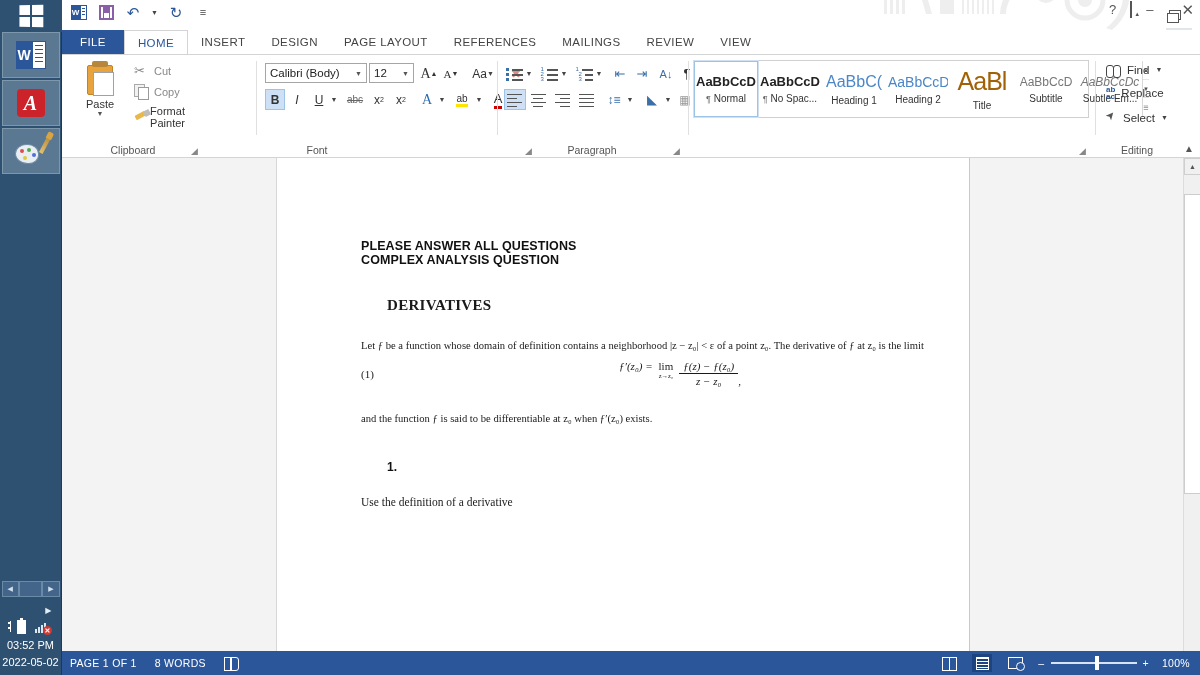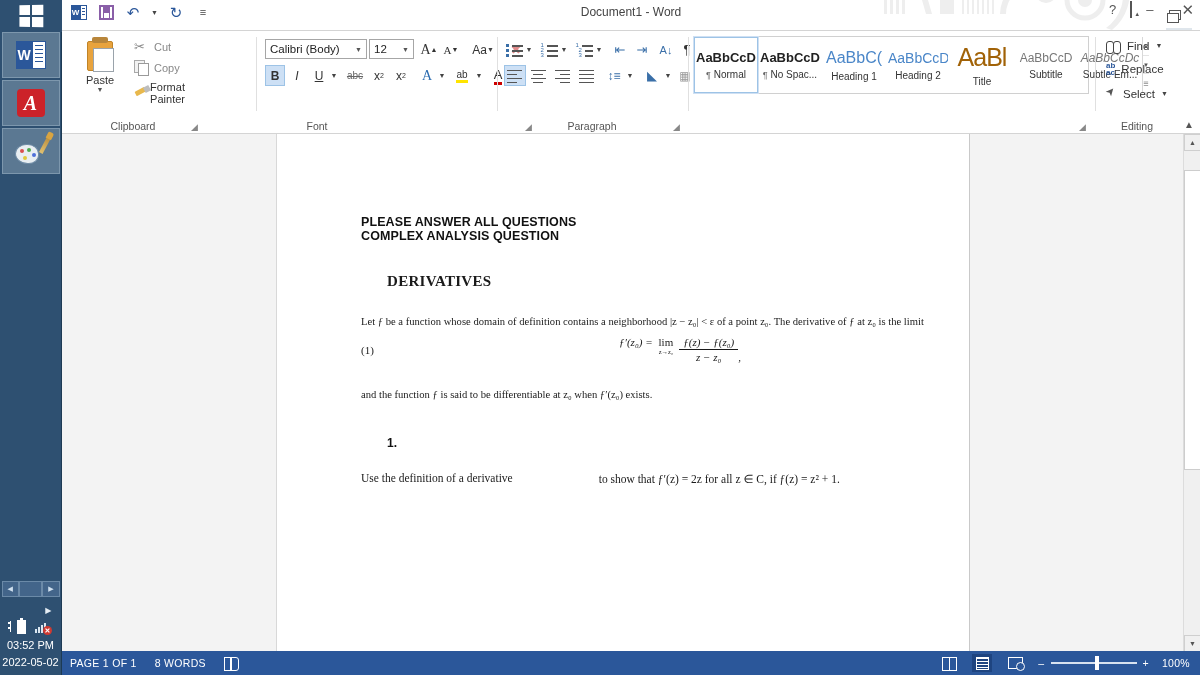--- a/index.html
+++ b/index.html
@@ -385,39 +385,49 @@
           </div>
         <span class="caret-sm">▼</span>
         <div class="qat-ico">
             <span class="arrowglyph">↻</span>
           </div>
         <div class="qat-ico">
           <span style="font-size:11px;color:#444">≡</span>
         </div>
       </div>
 
-      <div class="wintitle">Document1 - Word</div>
 
       <div class="wincontrols">
         <span class="wc">?</span>
         <span class="wc">
           <span class="ribbondisp"></span>
         </span>
         <span class="wc">–</span>
         <span class="wc"><span class="restore-ico"></span></span>
         <span class="wc close">✕</span>
       </div>
     </div>
 
     <div class="acctrow">
       <span class="acctname">Ziyanda Nyele</span>
       <span class="caret-sm">▼</span>
       <div class="avatar"></div>
     </div>
 
+    <div class="tabstrip">
+      <div class="tab file">FILE</div>
+      <div class="tab active">HOME</div>
+      <div class="tab">INSERT</div>
+      <div class="tab">DESIGN</div>
+      <div class="tab">PAGE LAYOUT</div>
+      <div class="tab">REFERENCES</div>
+      <div class="tab">MAILINGS</div>
+      <div class="tab">REVIEW</div>
+      <div class="tab">VIEW</div>
+    </div>
 
     <div class="ribbon">
 
       <div class="grp" style="left:0; width:142px;">
         <div class="paste-btn">
           <div class="paste-ico">
             <div class="clip-body"></div>
               <div class="clip-top"></div>
               <div class="clip-page"></div>
           </div>
@@ -703,21 +713,20 @@
             </div>
 
             <div class="bodytext" style="">and the function ƒ is said to be differentiable at z₀ when ƒ′(z₀) exists.</div>
           </div>
 
           <div class="q1">1.</div>
 
           <div class="qtext">
             <span>Use the definition of a derivative</span>
             <span class="gap"></span>
-            <span>to show that ƒ′(z) = 2z for all z ∈ C, if ƒ(z) = z² + 1.</span>
           </div>
 
         </div>
       </div>
 
       <div class="vscroll">
         <div class="vs-btn">▲</div>
         <div class="vs-thumb"></div>
         <div class="vs-btn vs-down">▼</div>
       </div>

